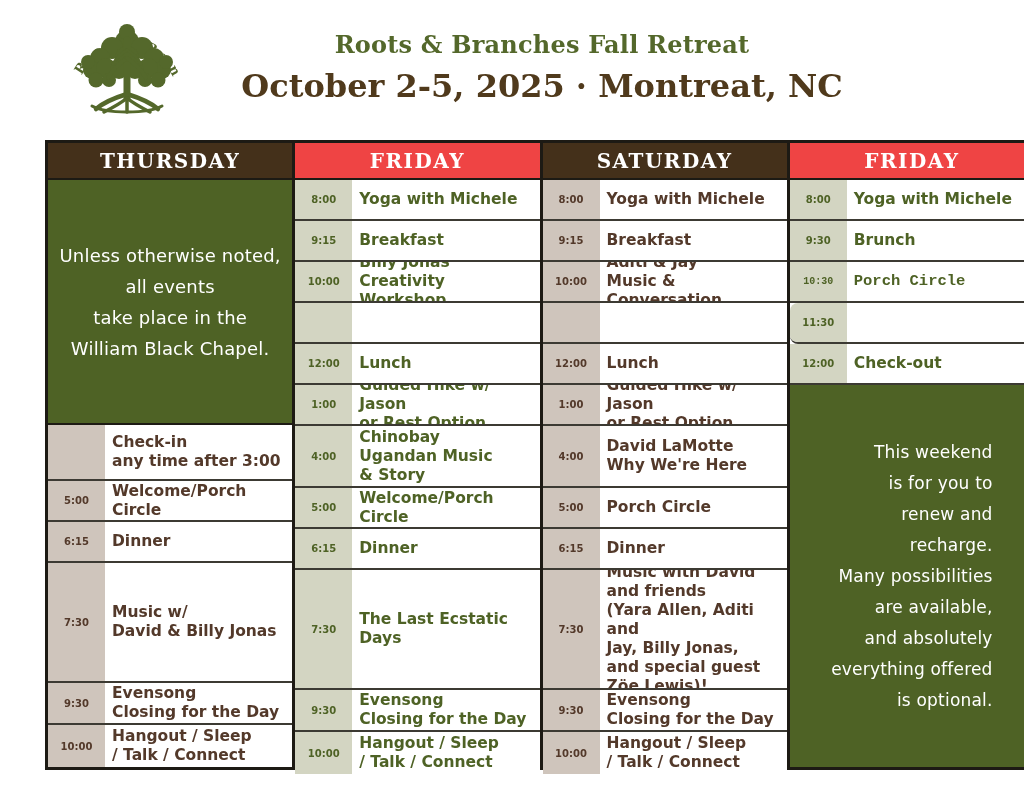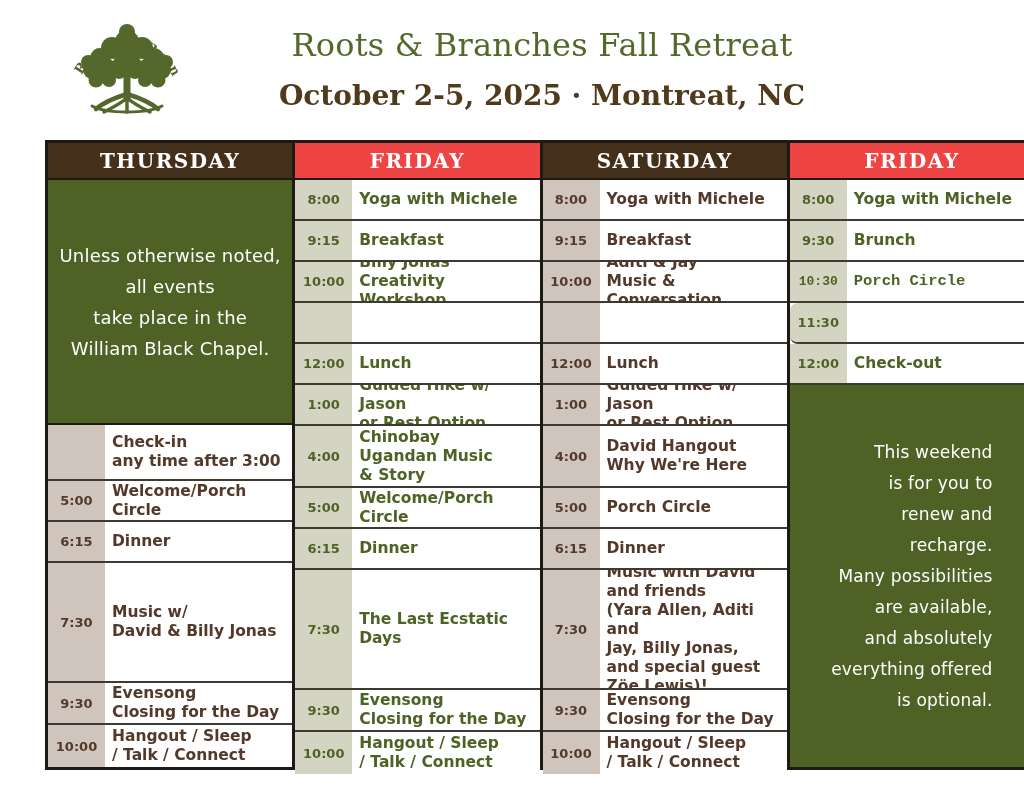--- a/index.html
+++ b/index.html
@@ -29,35 +29,35 @@
     width: 130px;
     height: 120px;
   }
   .titles {
     text-align: center;
     padding-top: 22px;
     padding-left: 60px;
   }
   .title-main {
     font-family: "DejaVu Serif", serif;
-    font-weight: normal;
-    font-size: 32px;
+    font-weight: bold;
+    font-size: 24px;
     line-height: 46px;
     color: #54682b;
     letter-spacing: 0.2px;
     white-space: nowrap;
   }
   .title-sub {
     font-family: "DejaVu Serif", serif;
     font-weight: bold;
-    font-size: 28px;
+    font-size: 32px;
     line-height: 32px;
     color: #503a1c;
     white-space: nowrap;
-    margin-top: 12px;
+    margin-top: 2px;
   }
 
   
   .grid-wrap {
     position: absolute;
     left: 45px;
     top: 140px;
     width: 992px;
     height: 630px;
     border: 3px solid #1d1a14;
@@ -106,21 +106,21 @@
     min-height: 0;
     overflow: hidden;
   }
   .row:last-child { border-bottom: none; }
 
   .time {
     flex: 0 0 57px;
     display: flex;
     align-items: center;
     justify-content: center;
-    font-size: 13px;
+    font-size: 10px;
     font-weight: bold;
     box-sizing: border-box;
     padding: 0 2px;
   }
   .evt {
     flex: 1 1 auto;
     background: #ffffff;
     display: flex;
     align-items: center;
     box-sizing: border-box;
@@ -339,21 +339,21 @@
           <div class="time">12:00</div>
           <div class="evt">Lunch</div>
         </div>
         <div class="row" style="flex: 0 0 41px;">
           <div class="time">1:00</div>
           <div class="evt">Guided Hike w/ Jason
 or Rest Option</div>
         </div>
         <div class="row" style="flex: 0 0 62px;">
           <div class="time">4:00</div>
-          <div class="evt">David Hangout
+          <div class="evt">David LaMotte
 Why We're Here</div>
         </div>
         <div class="row" style="flex: 0 0 41px;">
           <div class="time">5:00</div>
           <div class="evt">Porch Circle</div>
         </div>
         <div class="row" style="flex: 0 0 41px;">
           <div class="time">6:15</div>
           <div class="evt">Dinner</div>
         </div>

